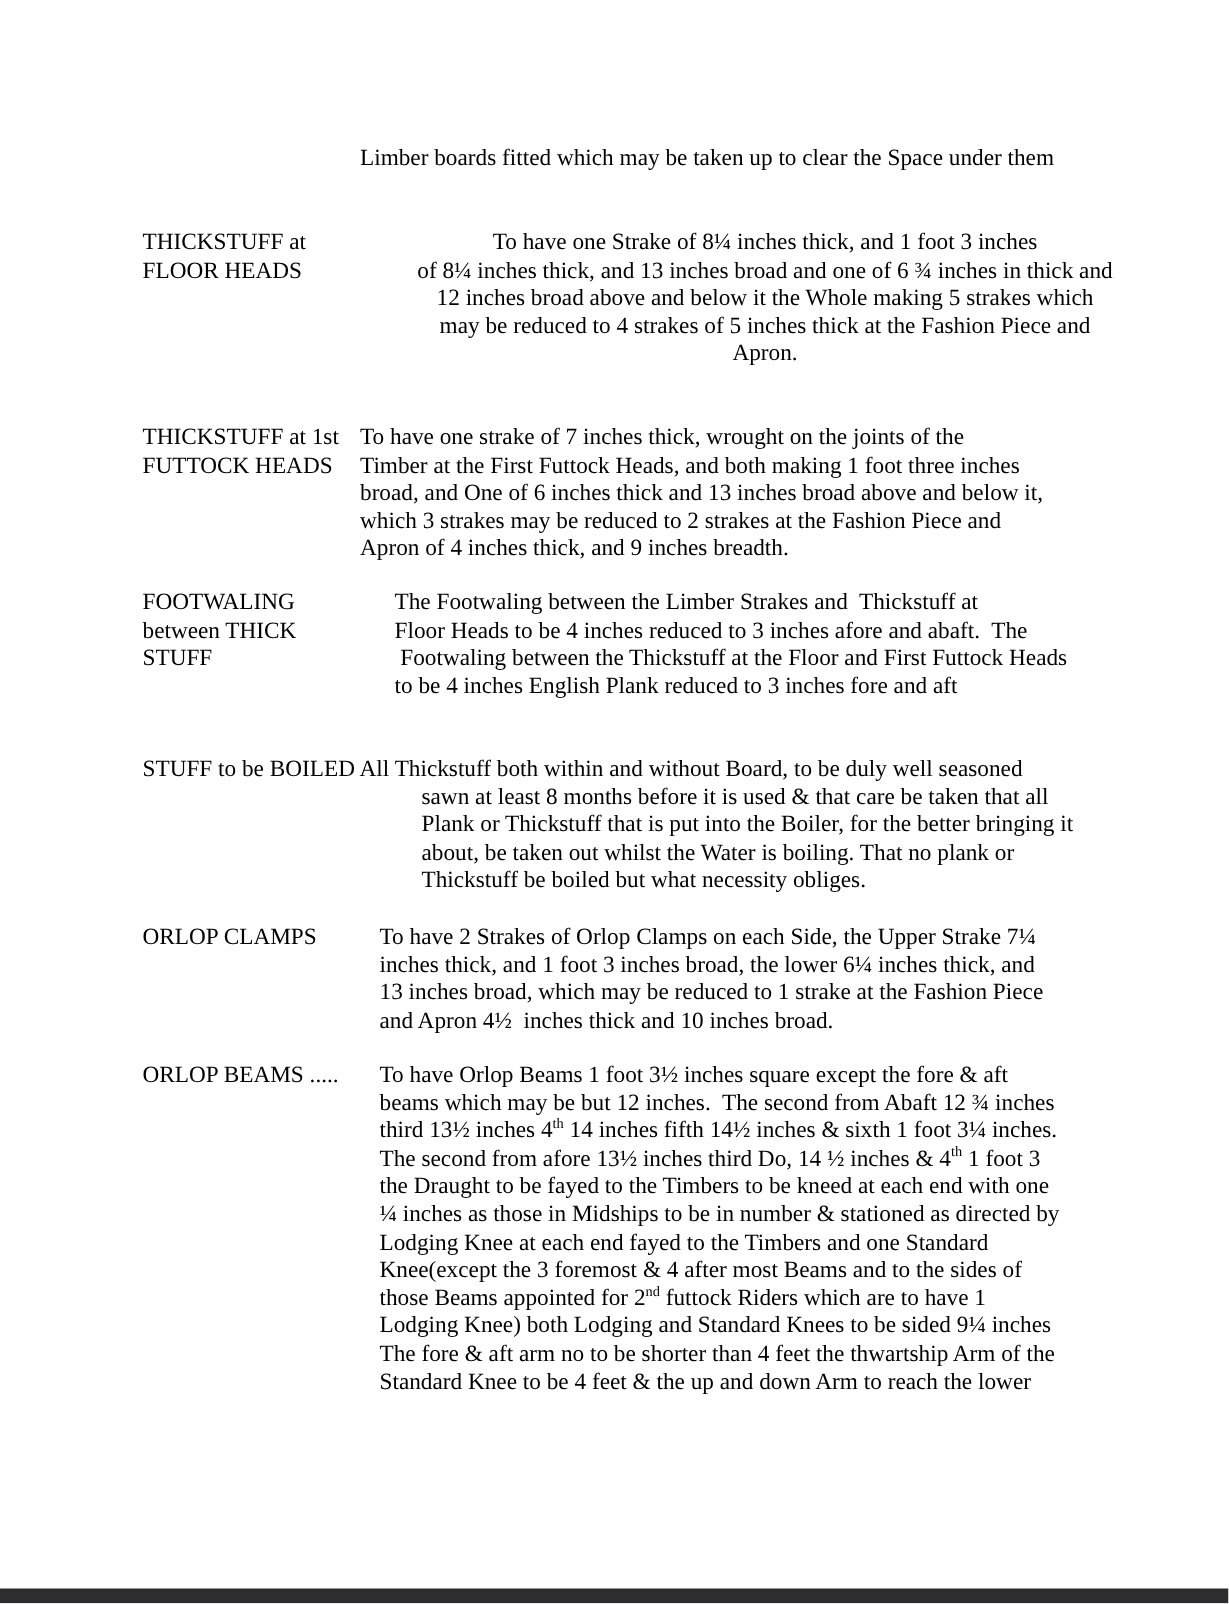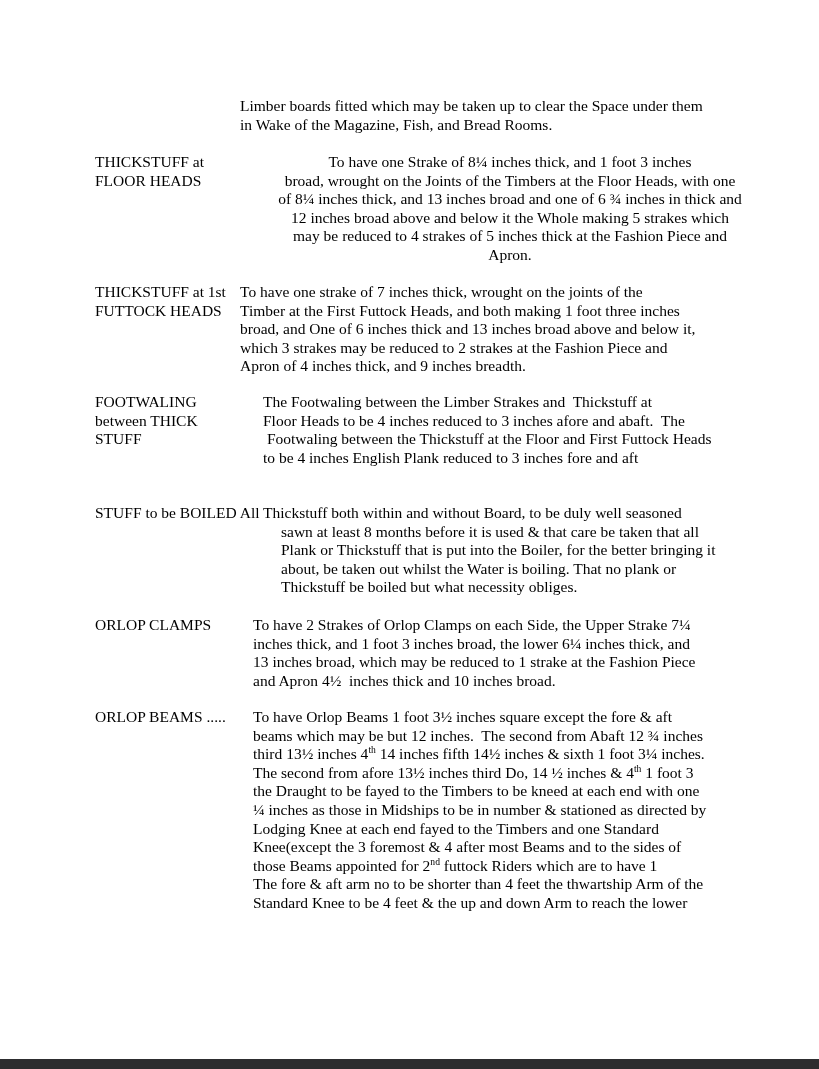--- a/index.html
+++ b/index.html
@@ -58,31 +58,29 @@
   }
 </style>
 </head>
 <body>
 
 <div class="page" style="background: rgb(255, 255, 255); color: rgb(0, 0, 0); padding-left: 22px;">
   <div class="doc">
       <div class="section" style="top: 97px;">
         <div class="body" style="left: 145px; top: 0px;">
           <div class="line">Limber boards fitted which may be taken up to clear the Space under them</div>
-          <div class="line">in Wake of the Magazine, Fish, and Bread Rooms.</div>
         </div>
       </div>
       <div class="section" style="top: 153px;">
         <div class="label">
           <div class="line">THICKSTUFF at</div>
           <div class="line">FLOOR HEADS</div>
         </div>
         <div class="body" style="left: 145px; top: 0px; text-align: center;">
           <div class="line">To have one Strake of 8¼ inches thick, and 1 foot 3 inches</div>
-          <div class="line">broad, wrought on the Joints of the Timbers at the Floor Heads, with one</div>
           <div class="line">of 8¼ inches thick, and 13 inches broad and one of 6 ¾ inches in thick and</div>
           <div class="line">12 inches broad above and below it the Whole making 5 strakes which</div>
           <div class="line">may be reduced to 4 strakes of 5 inches thick at the Fashion Piece and</div>
           <div class="line">Apron.</div>
         </div>
       </div>
       <div class="section" style="top: 283px;">
         <div class="label">
           <div class="line">THICKSTUFF at 1st</div>
           <div class="line">FUTTOCK HEADS</div>
@@ -135,19 +133,20 @@
         <div class="body" style="left: 158px; top: 0px;">
           <div class="line">To have Orlop Beams 1 foot 3½ inches square except the fore &amp; aft</div>
           <div class="line">beams which may be but 12 inches.  The second from Abaft 12 ¾ inches</div>
           <div class="line">third 13½ inches 4<sup>th</sup> 14 inches fifth 14½ inches &amp; sixth 1 foot 3¼ inches.</div>
           <div class="line">The second from afore 13½ inches third Do, 14 ½ inches &amp; 4<sup>th</sup> 1 foot 3</div>
           <div class="line">the Draught to be fayed to the Timbers to be kneed at each end with one</div>
           <div class="line">¼ inches as those in Midships to be in number &amp; stationed as directed by</div>
           <div class="line">Lodging Knee at each end fayed to the Timbers and one Standard</div>
           <div class="line">Knee(except the 3 foremost &amp; 4 after most Beams and to the sides of</div>
           <div class="line">those Beams appointed for 2<sup>nd</sup> futtock Riders which are to have 1</div>
+          <div class="line">Lodging Knee) both Lodging and Standard Knees to be sided 9¼ inches</div>
           <div class="line">The fore &amp; aft arm no to be shorter than 4 feet the thwartship Arm of the</div>
           <div class="line">Standard Knee to be 4 feet &amp; the up and down Arm to reach the lower</div>
         </div>
       </div>
     </div>
   <div class="bottom-bar" style="background: rgb(45, 45, 47);"></div>
 </div>
 
 </body></html>

